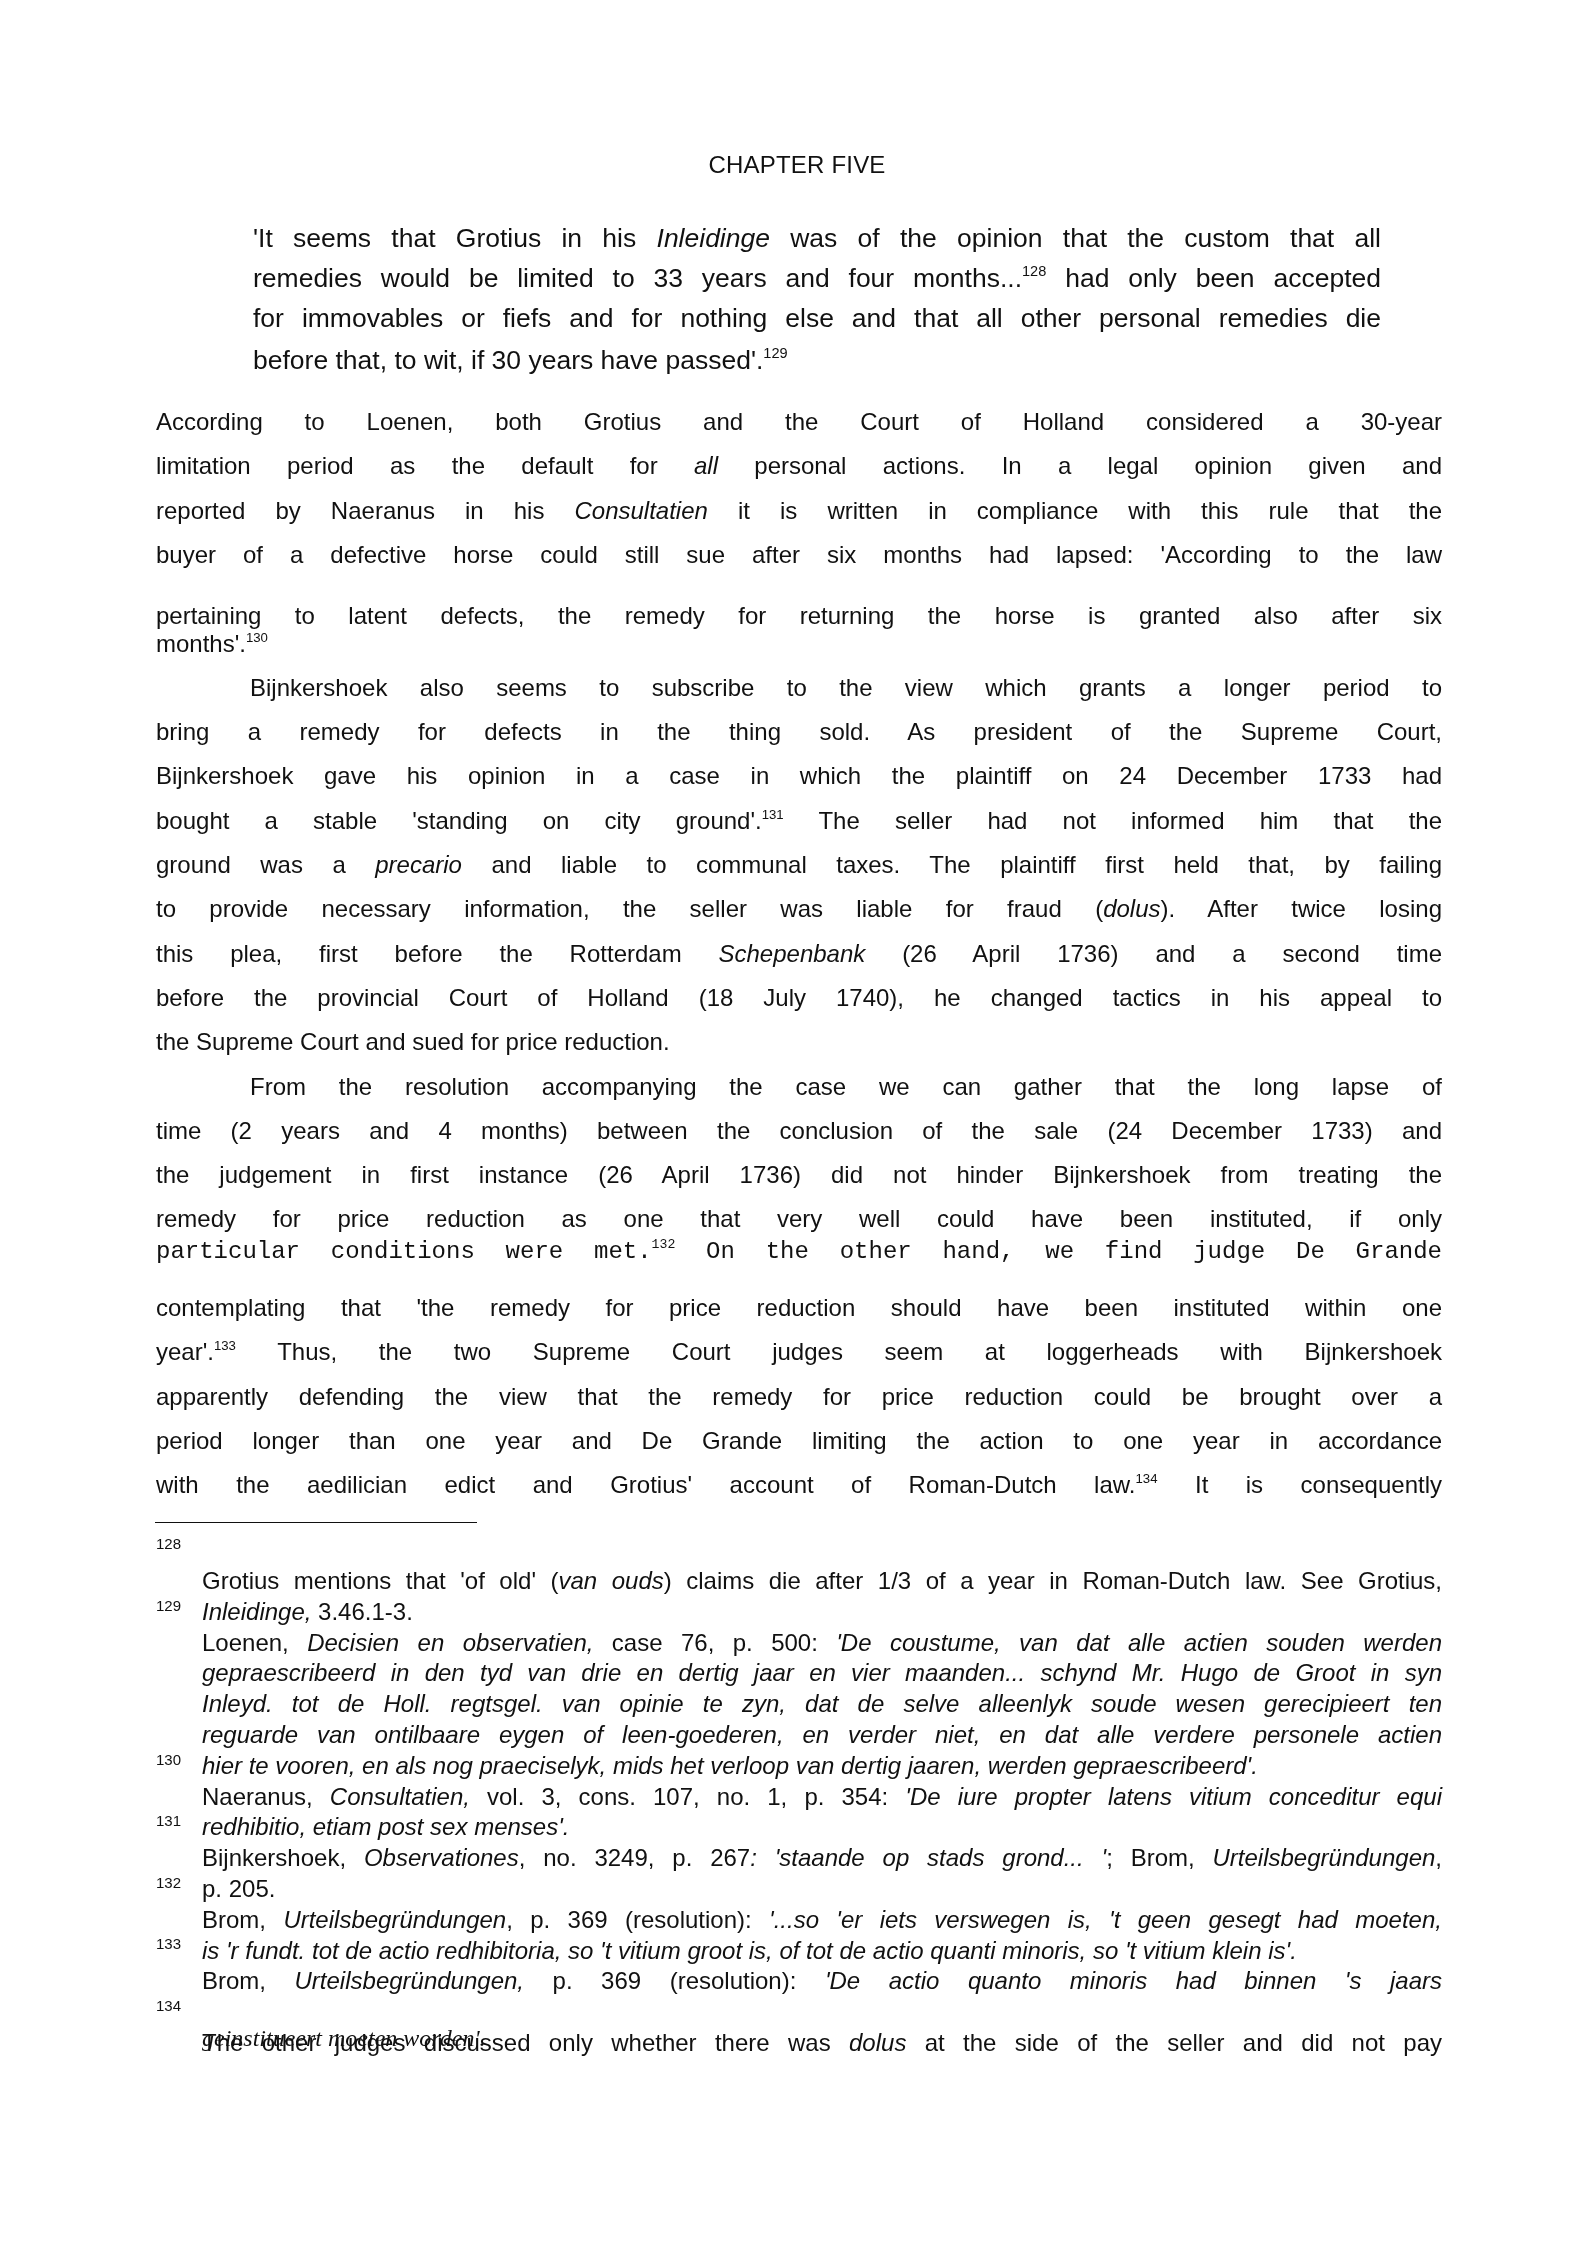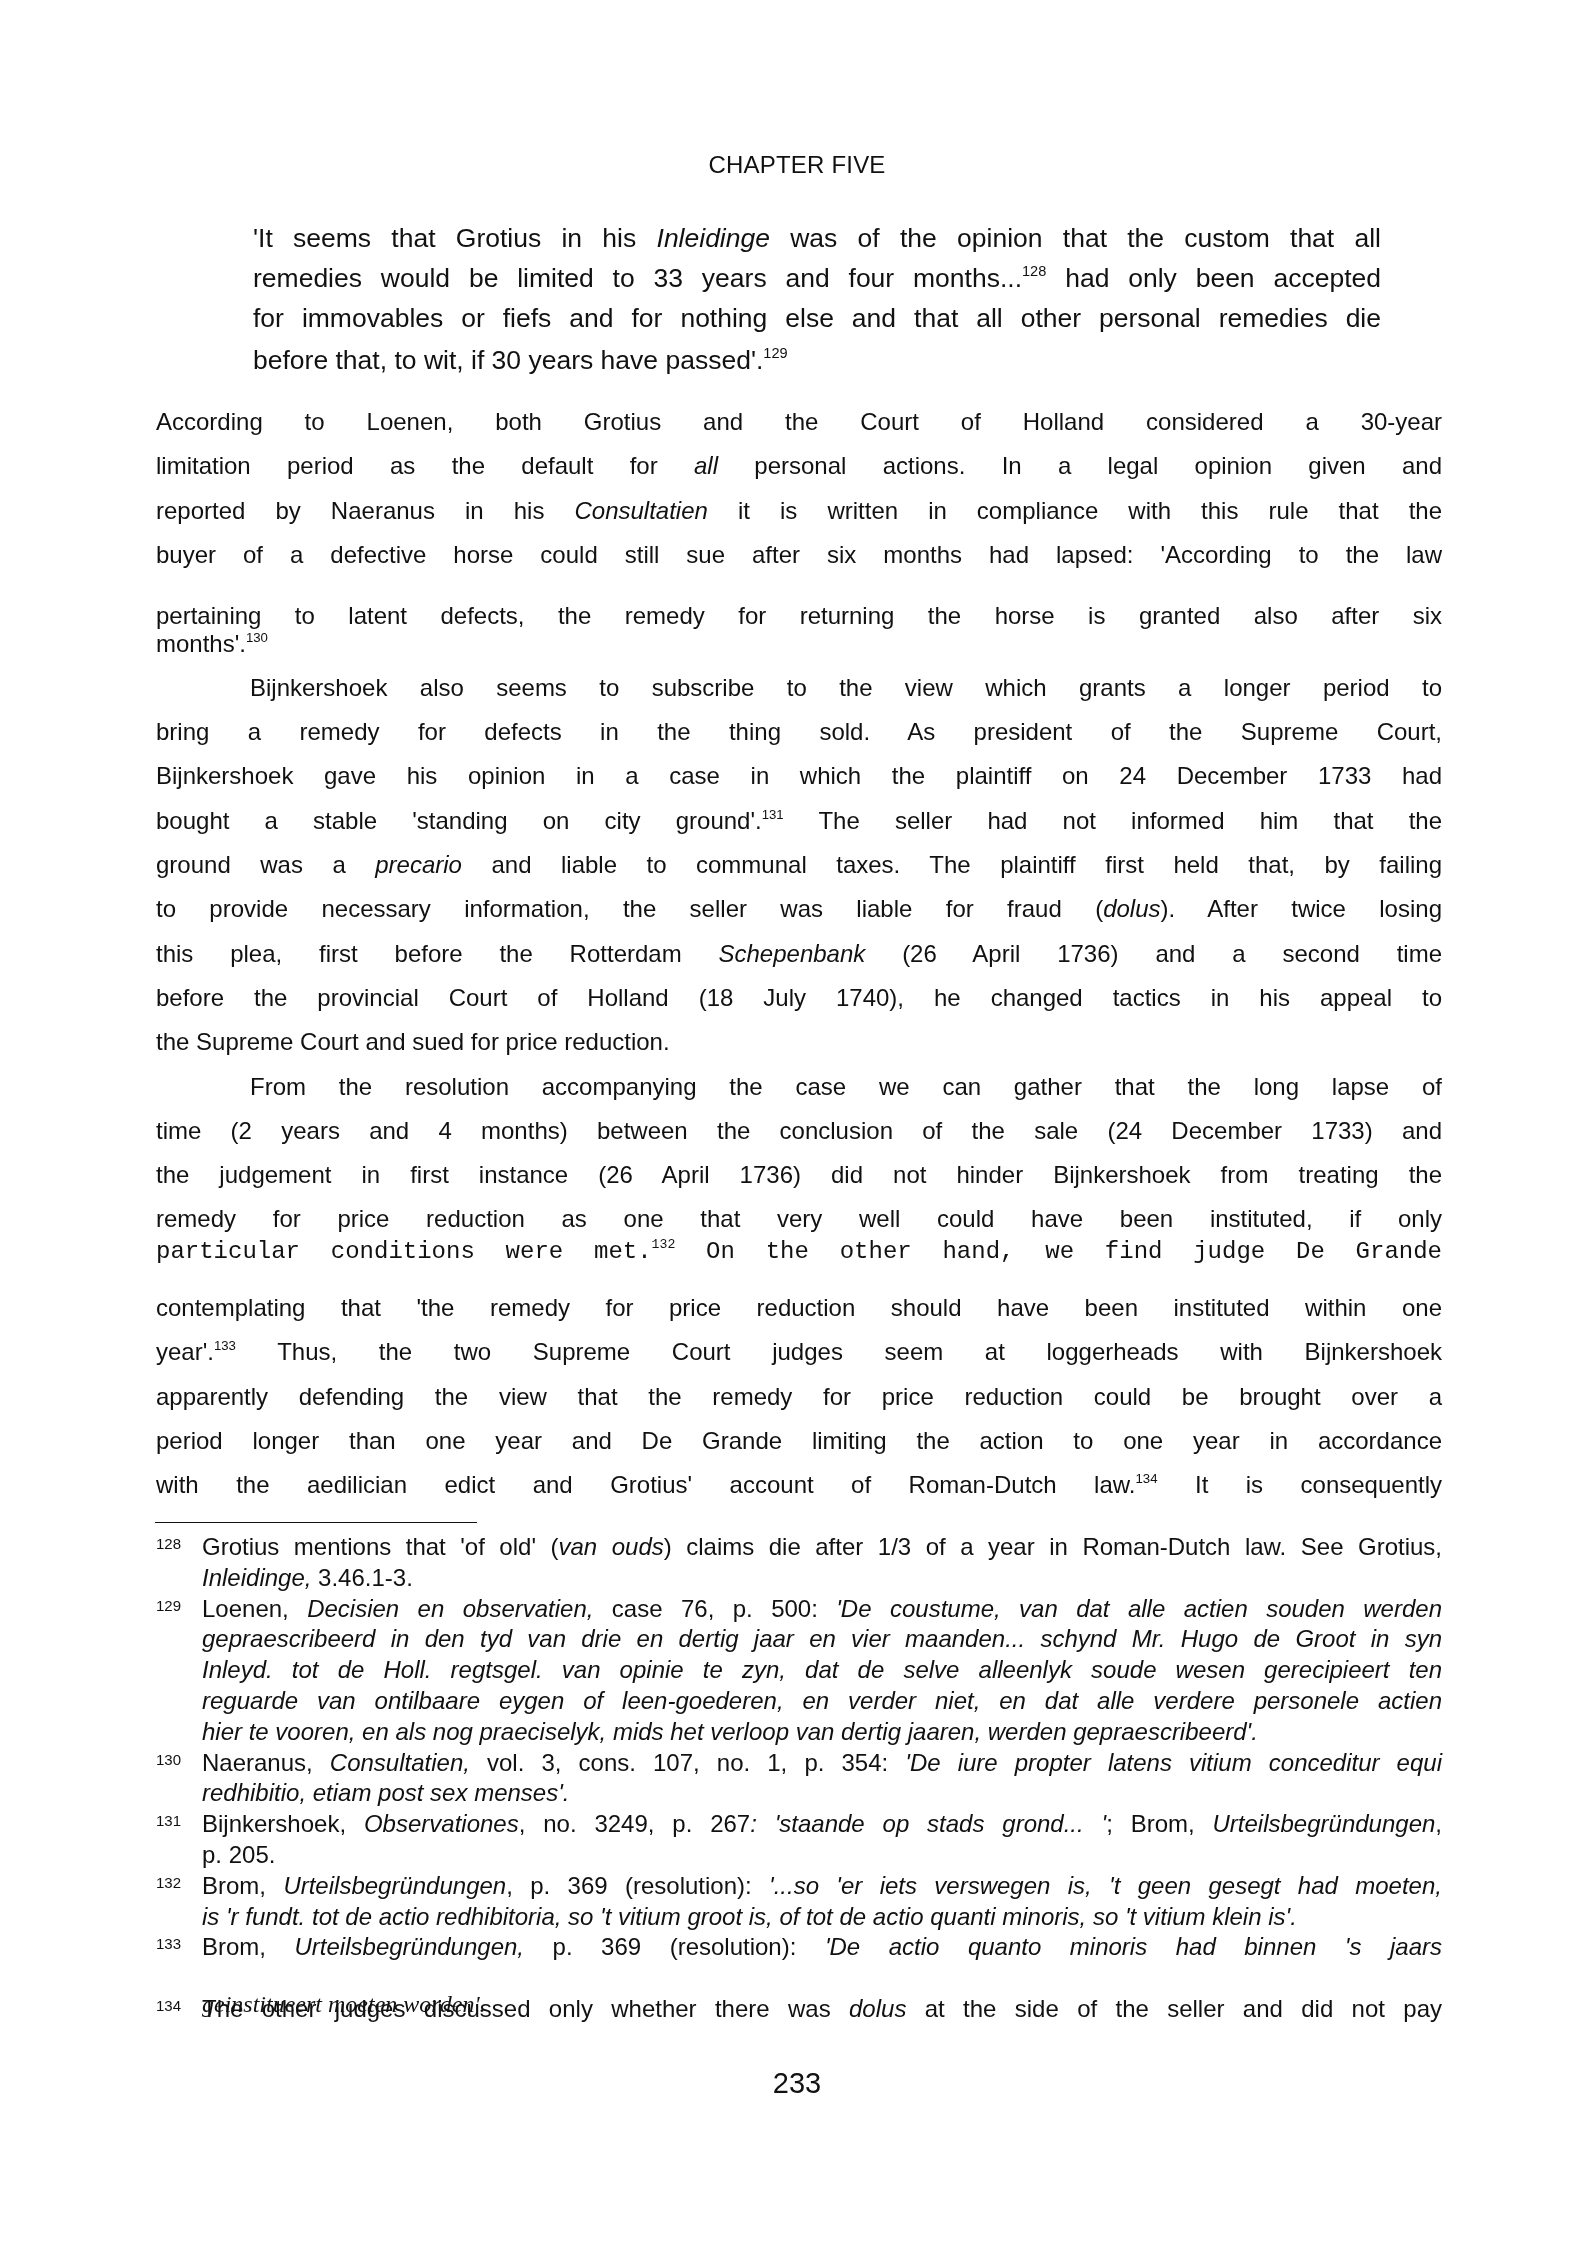--- a/index.html
+++ b/index.html
@@ -15,21 +15,21 @@
 
   .quote .line { left: 253px; width: 1128px; font-size: 26.5px; line-height: 32px; }
   .body .line { left: 156px; width: 1286px; font-size: 24px; line-height: 36px; }
   .body .line.indent { left: 250px; width: 1192px; }
 
   sup.fn { font-size: 0.55em; vertical-align: 0; position: relative; top: -0.75em; line-height: 0; }
 
   .rule { position: absolute; left: 155px; top: 1522px; width: 322px; height: 0; border-top: 1.6px solid #111; }
 
   .fn-num { position: absolute; left: 156px; font-size: 15px; line-height: 18px; }
-  .foot .line { left: 202px; width: 1240px; font-size: 24px; line-height: 30px; }
+  .foot .line { left: 202px; width: 1240px; font-size: 24px; line-height: 30px; margin-top: 34px; }
 
   .page-number { position: absolute; left: 0; width: 1594px; top: 2066px; text-align: center;
                  font-size: 29px; line-height: 34px; }
   i { font-style: italic; }
 </style>
 </head>
 <body>
 
 <div class="page">
   <div class="running-head">CHAPTER FIVE</div>
@@ -88,14 +88,13 @@
       <div class="fn-num" style="top: 1873.8px;">132</div>
       <div class="line" style="top: 1870.8px;"><span>Brom, </span><i>Urteilsbegründungen</i><span>, p. 369 (resolution): </span><i>'...so 'er iets verswegen is, 't geen gesegt had moeten,</i></div>
       <div class="line last" style="top: 1901.6px;"><i>is 'r fundt. tot de actio redhibitoria, so 't vitium groot is, of tot de actio quanti minoris, so 't vitium klein is'.</i></div>
       <div class="fn-num" style="top: 1935.4px;">133</div>
       <div class="line" style="top: 1932.4px;"><span>Brom, </span><i>Urteilsbegründungen,</i><span> p. 369 (resolution): </span><i>'De actio quanto minoris had binnen 's jaars</i></div>
       <div class="line last" style="top: 1989px; font-family: Liberation Serif, serif;"><i>geinstitueert moeten worden'.</i></div>
       <div class="fn-num" style="top: 1997px;">134</div>
       <div class="line" style="top: 1994px;"><span>The other judges discussed only whether there was </span><i>dolus</i><span> at the side of the seller and did not pay</span></div>
     </div>
 
-  <div class="page-number">233</div>
 </div>
 
 </body></html>

